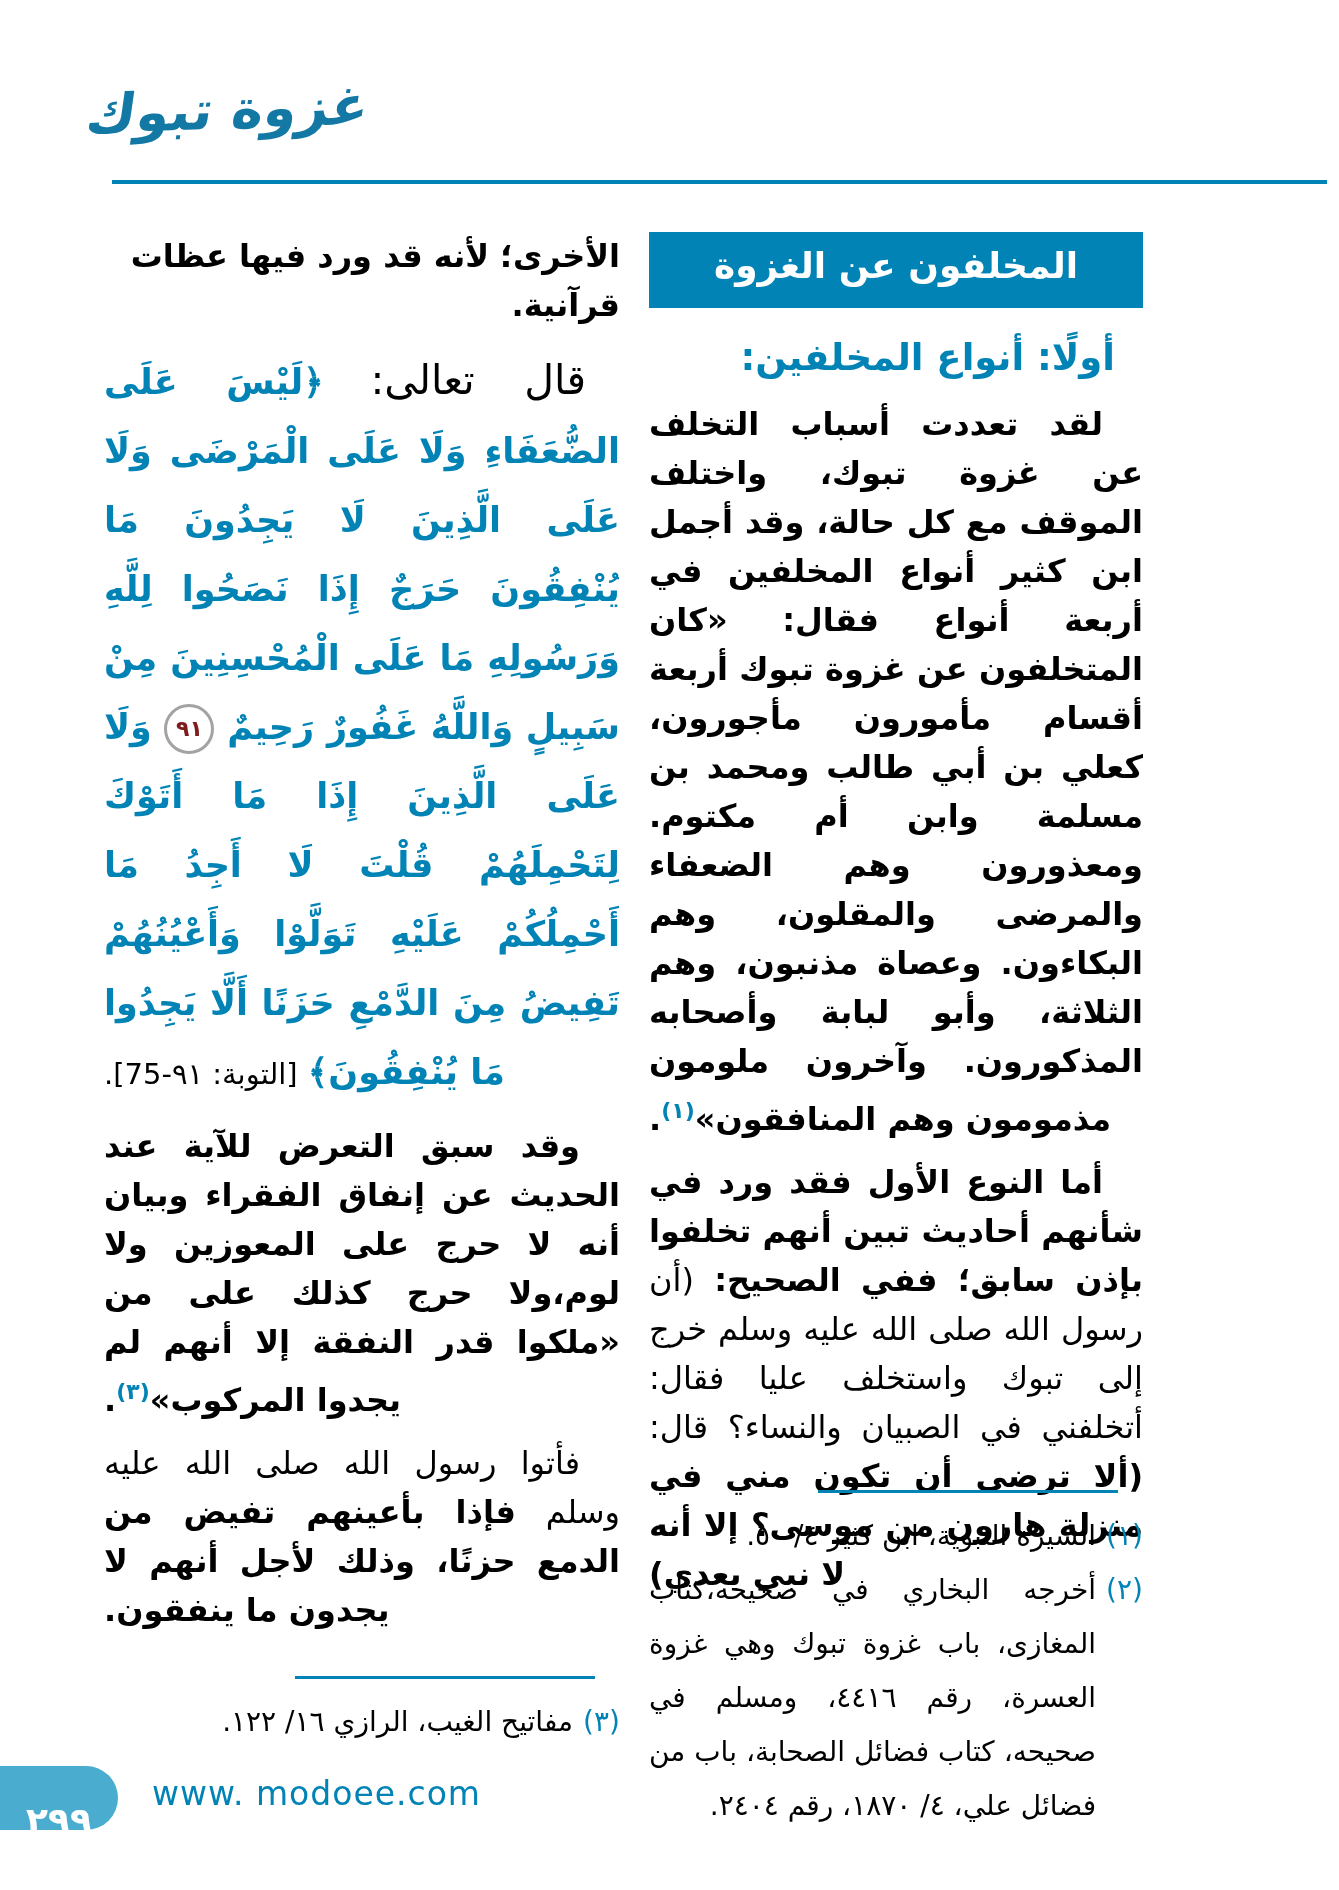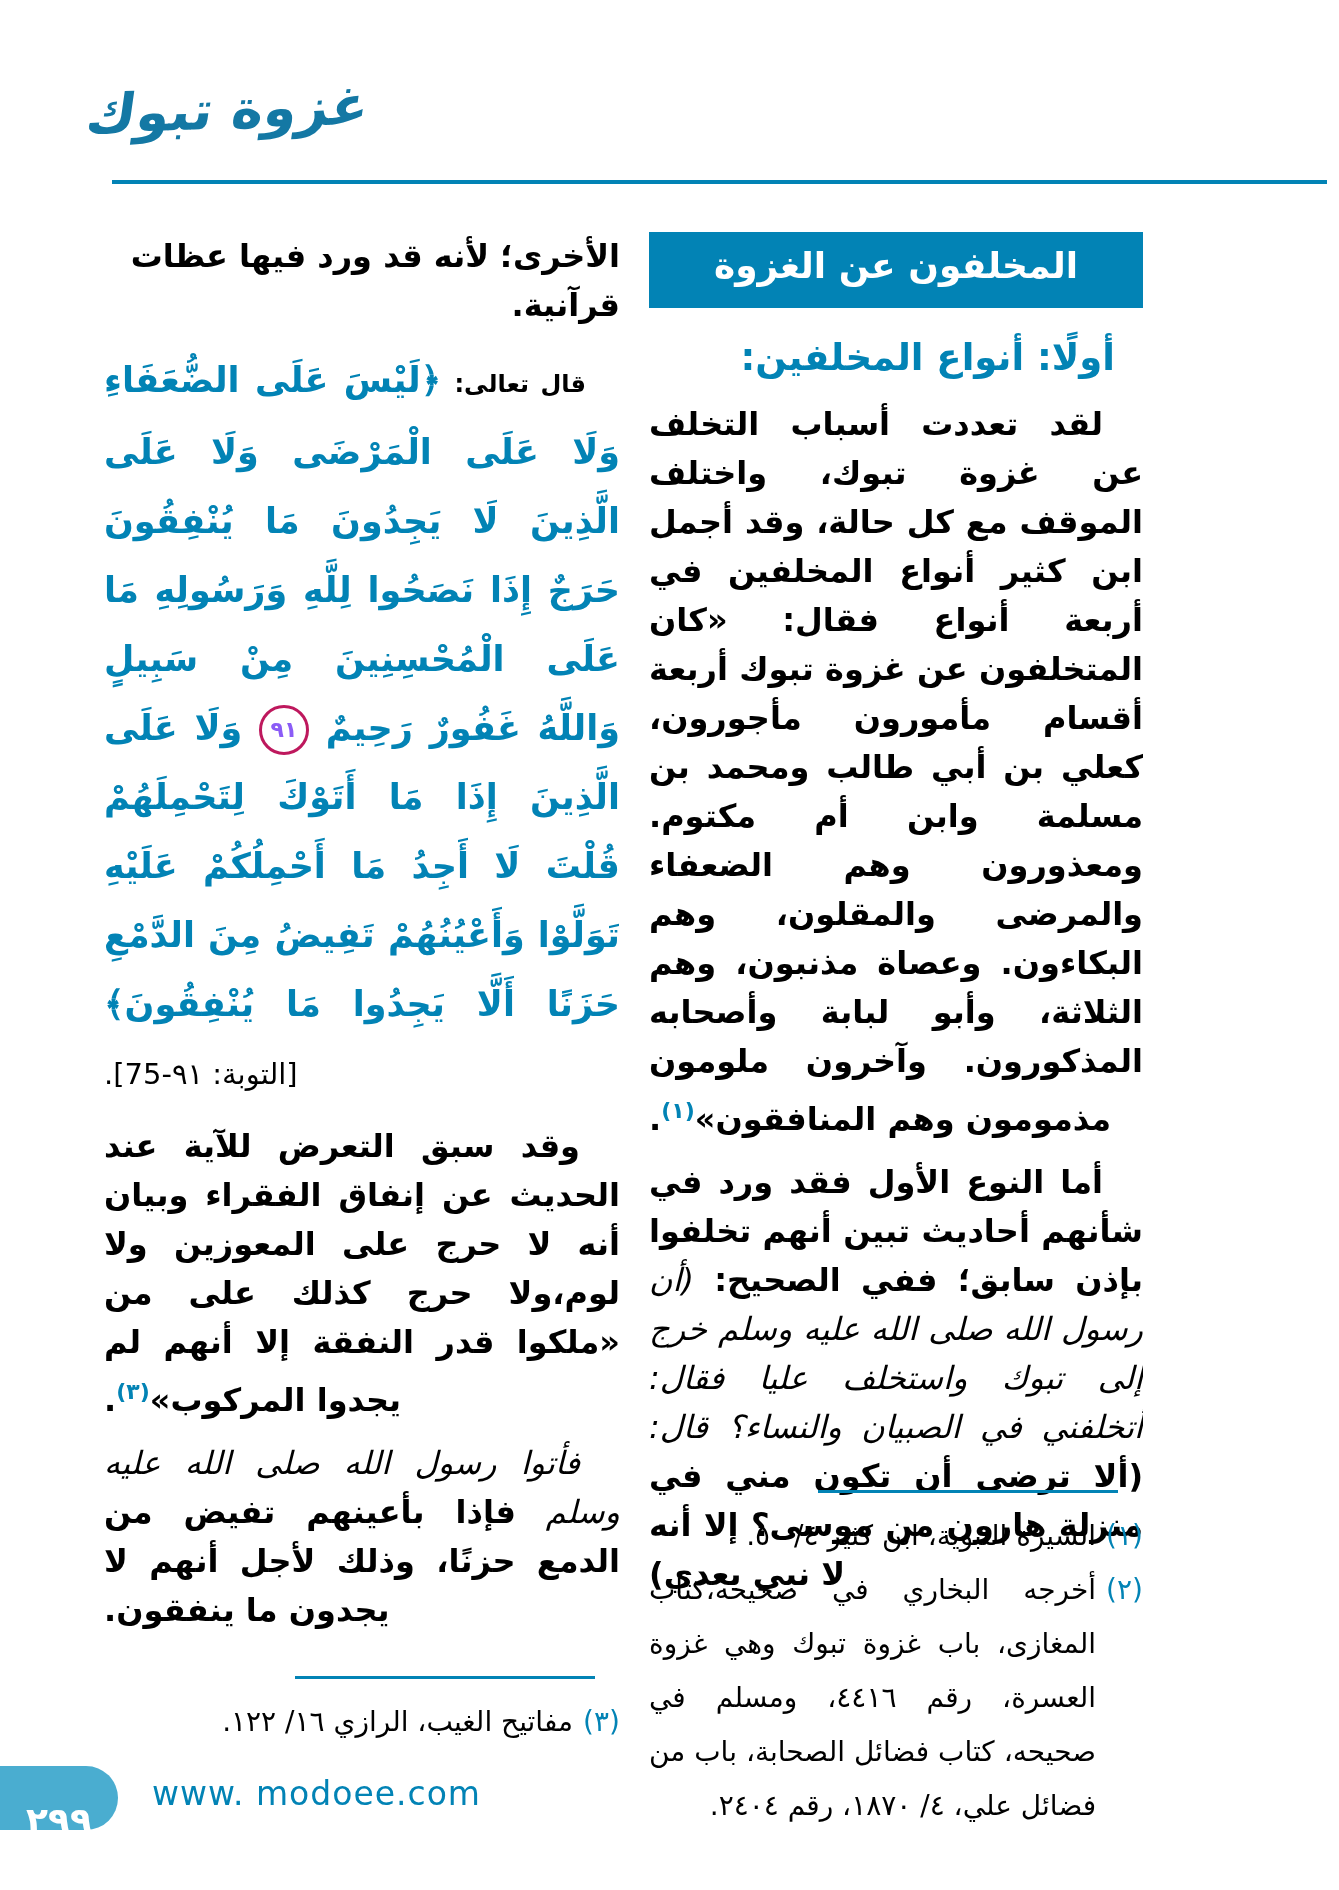--- a/index.html
+++ b/index.html
@@ -32,31 +32,31 @@
     margin:14px 0 6px 0; color:#000; font-size:35px; font-weight:bold;
     text-align:right; padding-right:30px; line-height:56px;
   }
   .body {
     margin:0; font-size:32px; line-height:49px; color:#000;
     text-align:justify;
   }
   .para      { text-align-last:left; text-indent:40px; margin-top:14px; }
   .cont      { text-align:right; }
   .b { font-weight:bold; }
-  .r { font-weight:normal;font-style:italic; }
+  .r { font-weight:normal; }
   .fn-ref { color:#0283b5; font-size:22px; vertical-align:super; font-weight:bold; }
 
   
   .para-verse { text-align:justify; text-align-last:left; text-indent:34px; margin-top:16px; line-height:68px; }
-  .qala { font-weight:bold; font-size:24px; letter-spacing:2px; }
+  .qala { font-weight:normal; font-size:41px; letter-spacing:2px; }
   .quran { color:#0283b5; font-weight:bold; font-size:35px; }
   .aya-num {
     display:inline-flex; align-items:center; justify-content:center;
-    width:44px; height:44px; border:3px solid #be185d; border-radius:50%;
-    color:#8b5cf6; font-size:22px; font-weight:bold; vertical-align:middle;
+    width:44px; height:44px; border:3px solid #a3a3a3; border-radius:50%;
+    color:#7f1d1d; font-size:22px; font-weight:bold; vertical-align:middle;
     text-indent:0;
   }
   .verse-ref { color:#000; font-weight:normal; font-size:29px; }
 
   
   .fnblock { position:absolute; left:0; right:0; }
   .col-right .fnblock { top:1258px; }
   .col-left  .fnblock { top:1444px; }
   .fn-rule { width:300px; height:3px; background:#0283b5; margin-right:25px; margin-bottom:16px; }
   .fn { display:flex; gap:10px; font-size:28px; line-height:54px; color:#000; }

